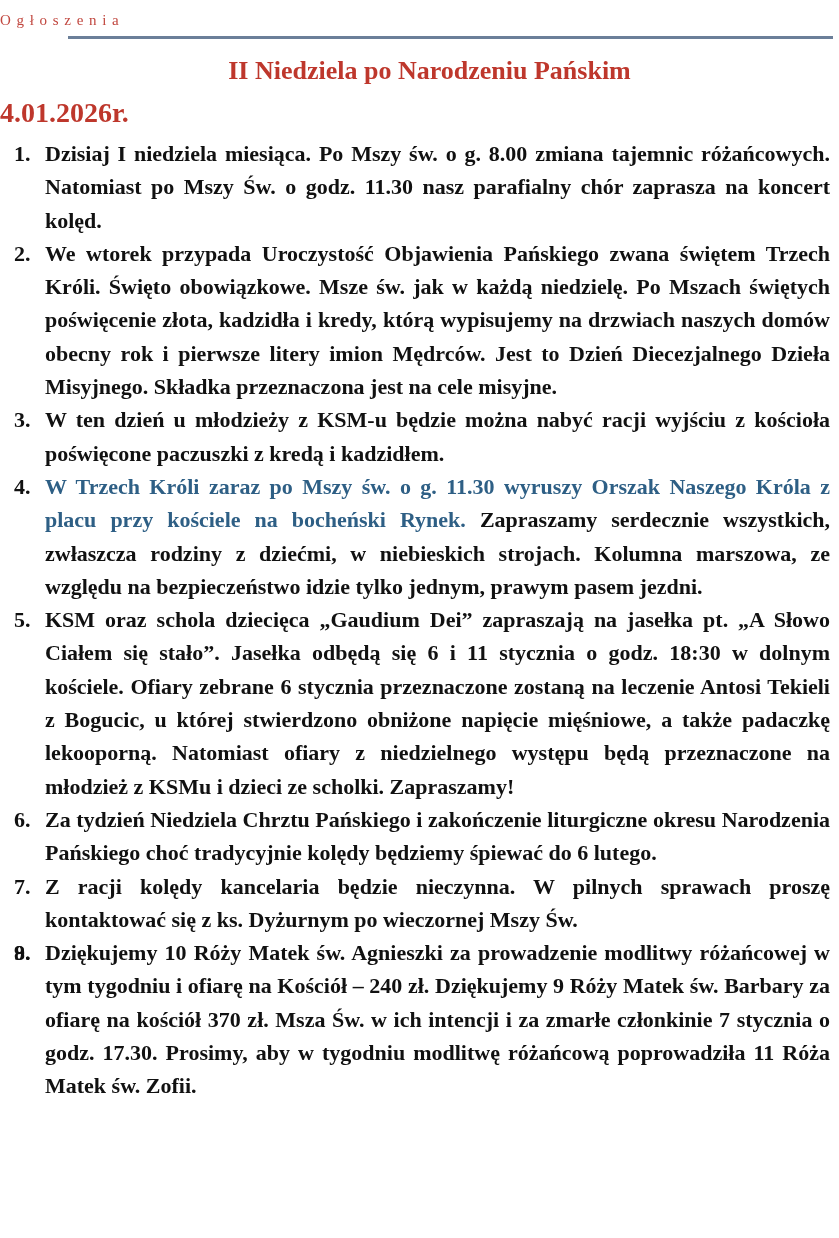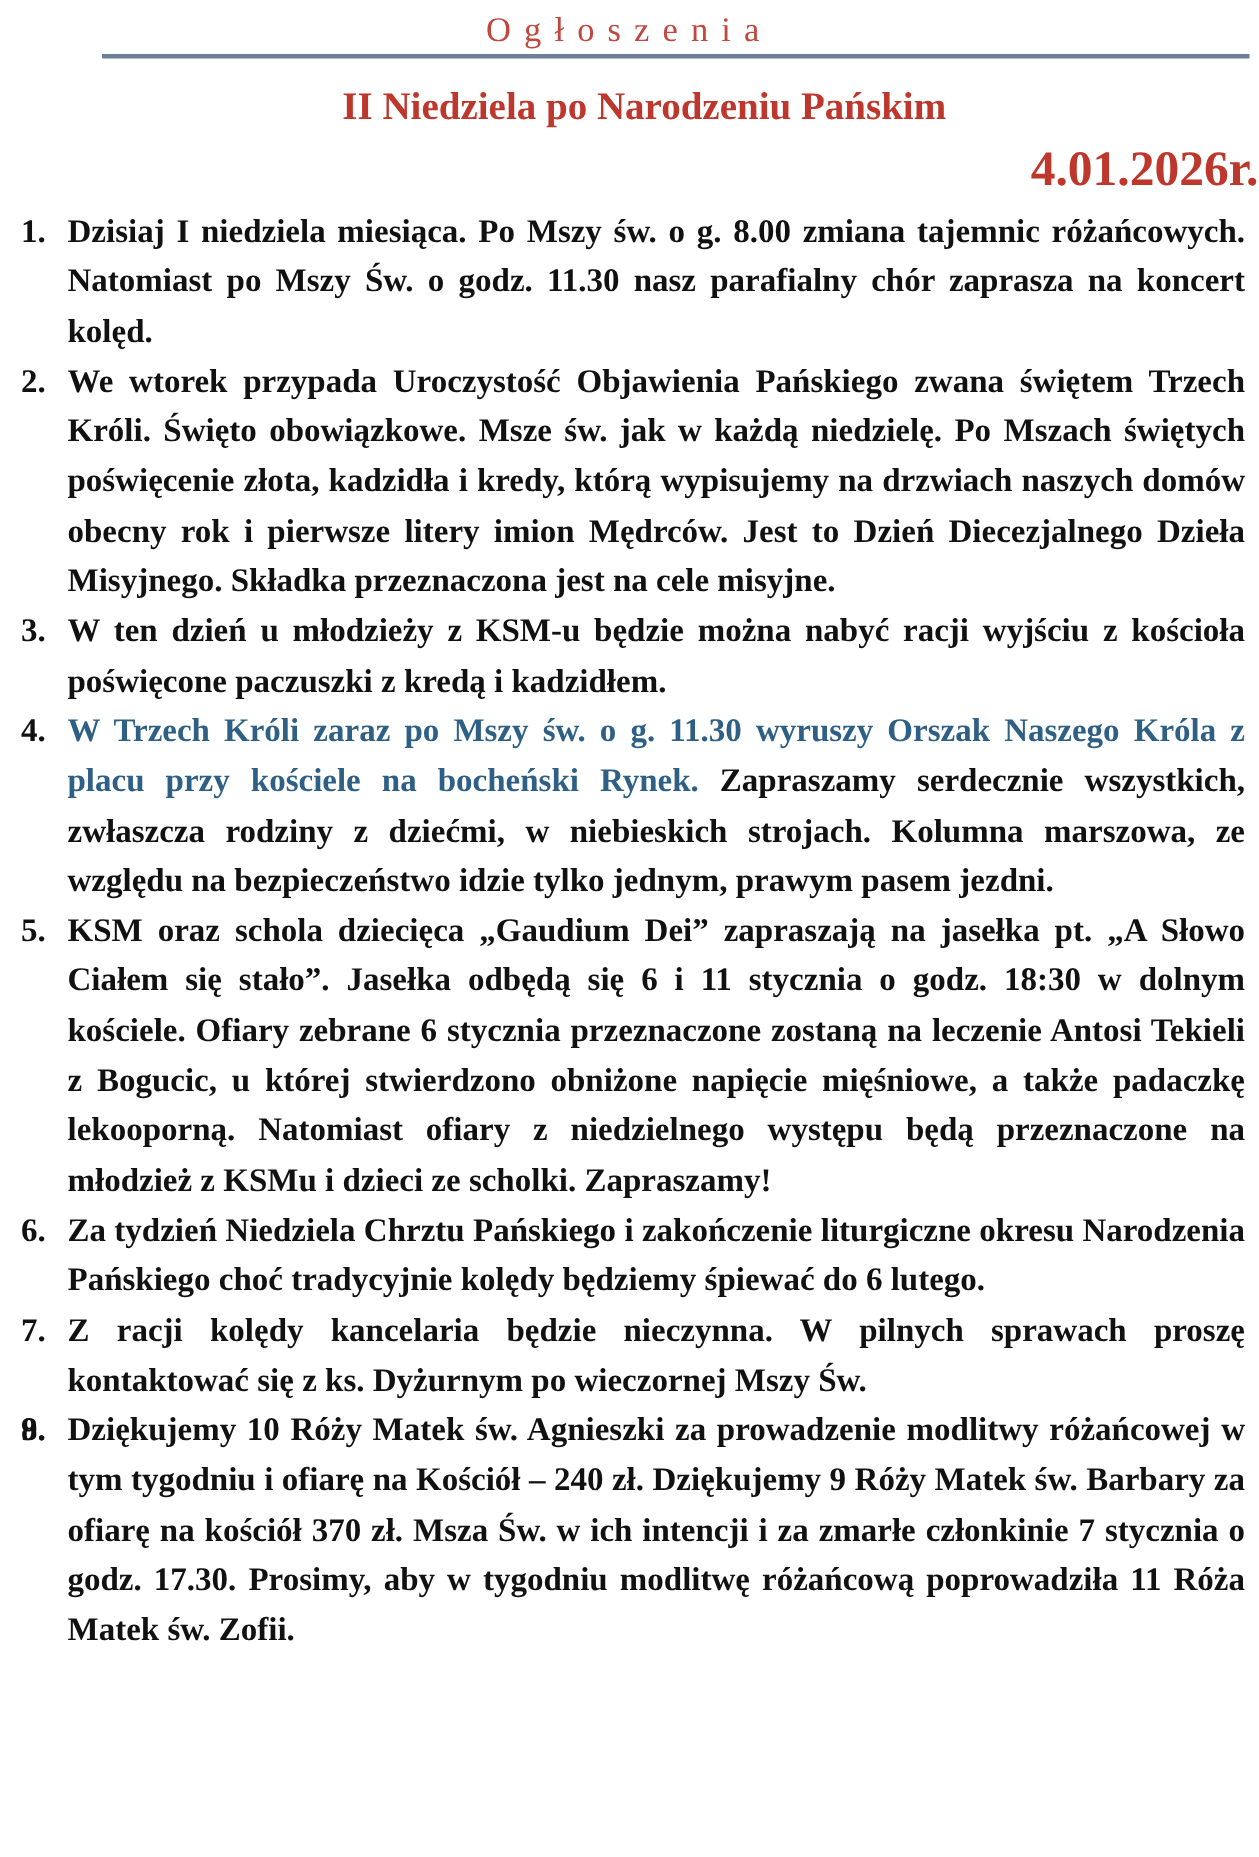--- a/index.html
+++ b/index.html
@@ -14,44 +14,44 @@
   body{
     width:839px;
     min-height:1238px;
     font-family:"Liberation Serif","DejaVu Serif",serif;
     color:var(--text-black);
     overflow:hidden;
   }
   .page{width:839px;}
   .header-line{
     padding-top:5px;
-    text-align:center;
-    font-size:23px;
+    text-align:left;
+    font-size:15px;
     line-height:30px;
     letter-spacing:0.38em;
     color:var(--header-red);
   }
   .rule{
     height:3px;
     margin:1px 6px 0 68px;
     background:var(--rule-blue);
   }
   .doc-title{
     margin-top:17px;
     text-align:center;
     font-size:26px;
     line-height:30px;
     font-weight:bold;
     color:var(--title-red);
     padding-left:20px;
   }
   .doc-date{
     margin-top:12px;
-    text-align:right;
-    font-size:33px;
+    text-align:left;
+    font-size:28px;
     line-height:30px;
     font-weight:bold;
     color:var(--title-red);
   }
   ol.announcements{
     list-style:none;
     margin-top:9px;
     padding:0 9px 0 45px;
   }
   ol.announcements li{

